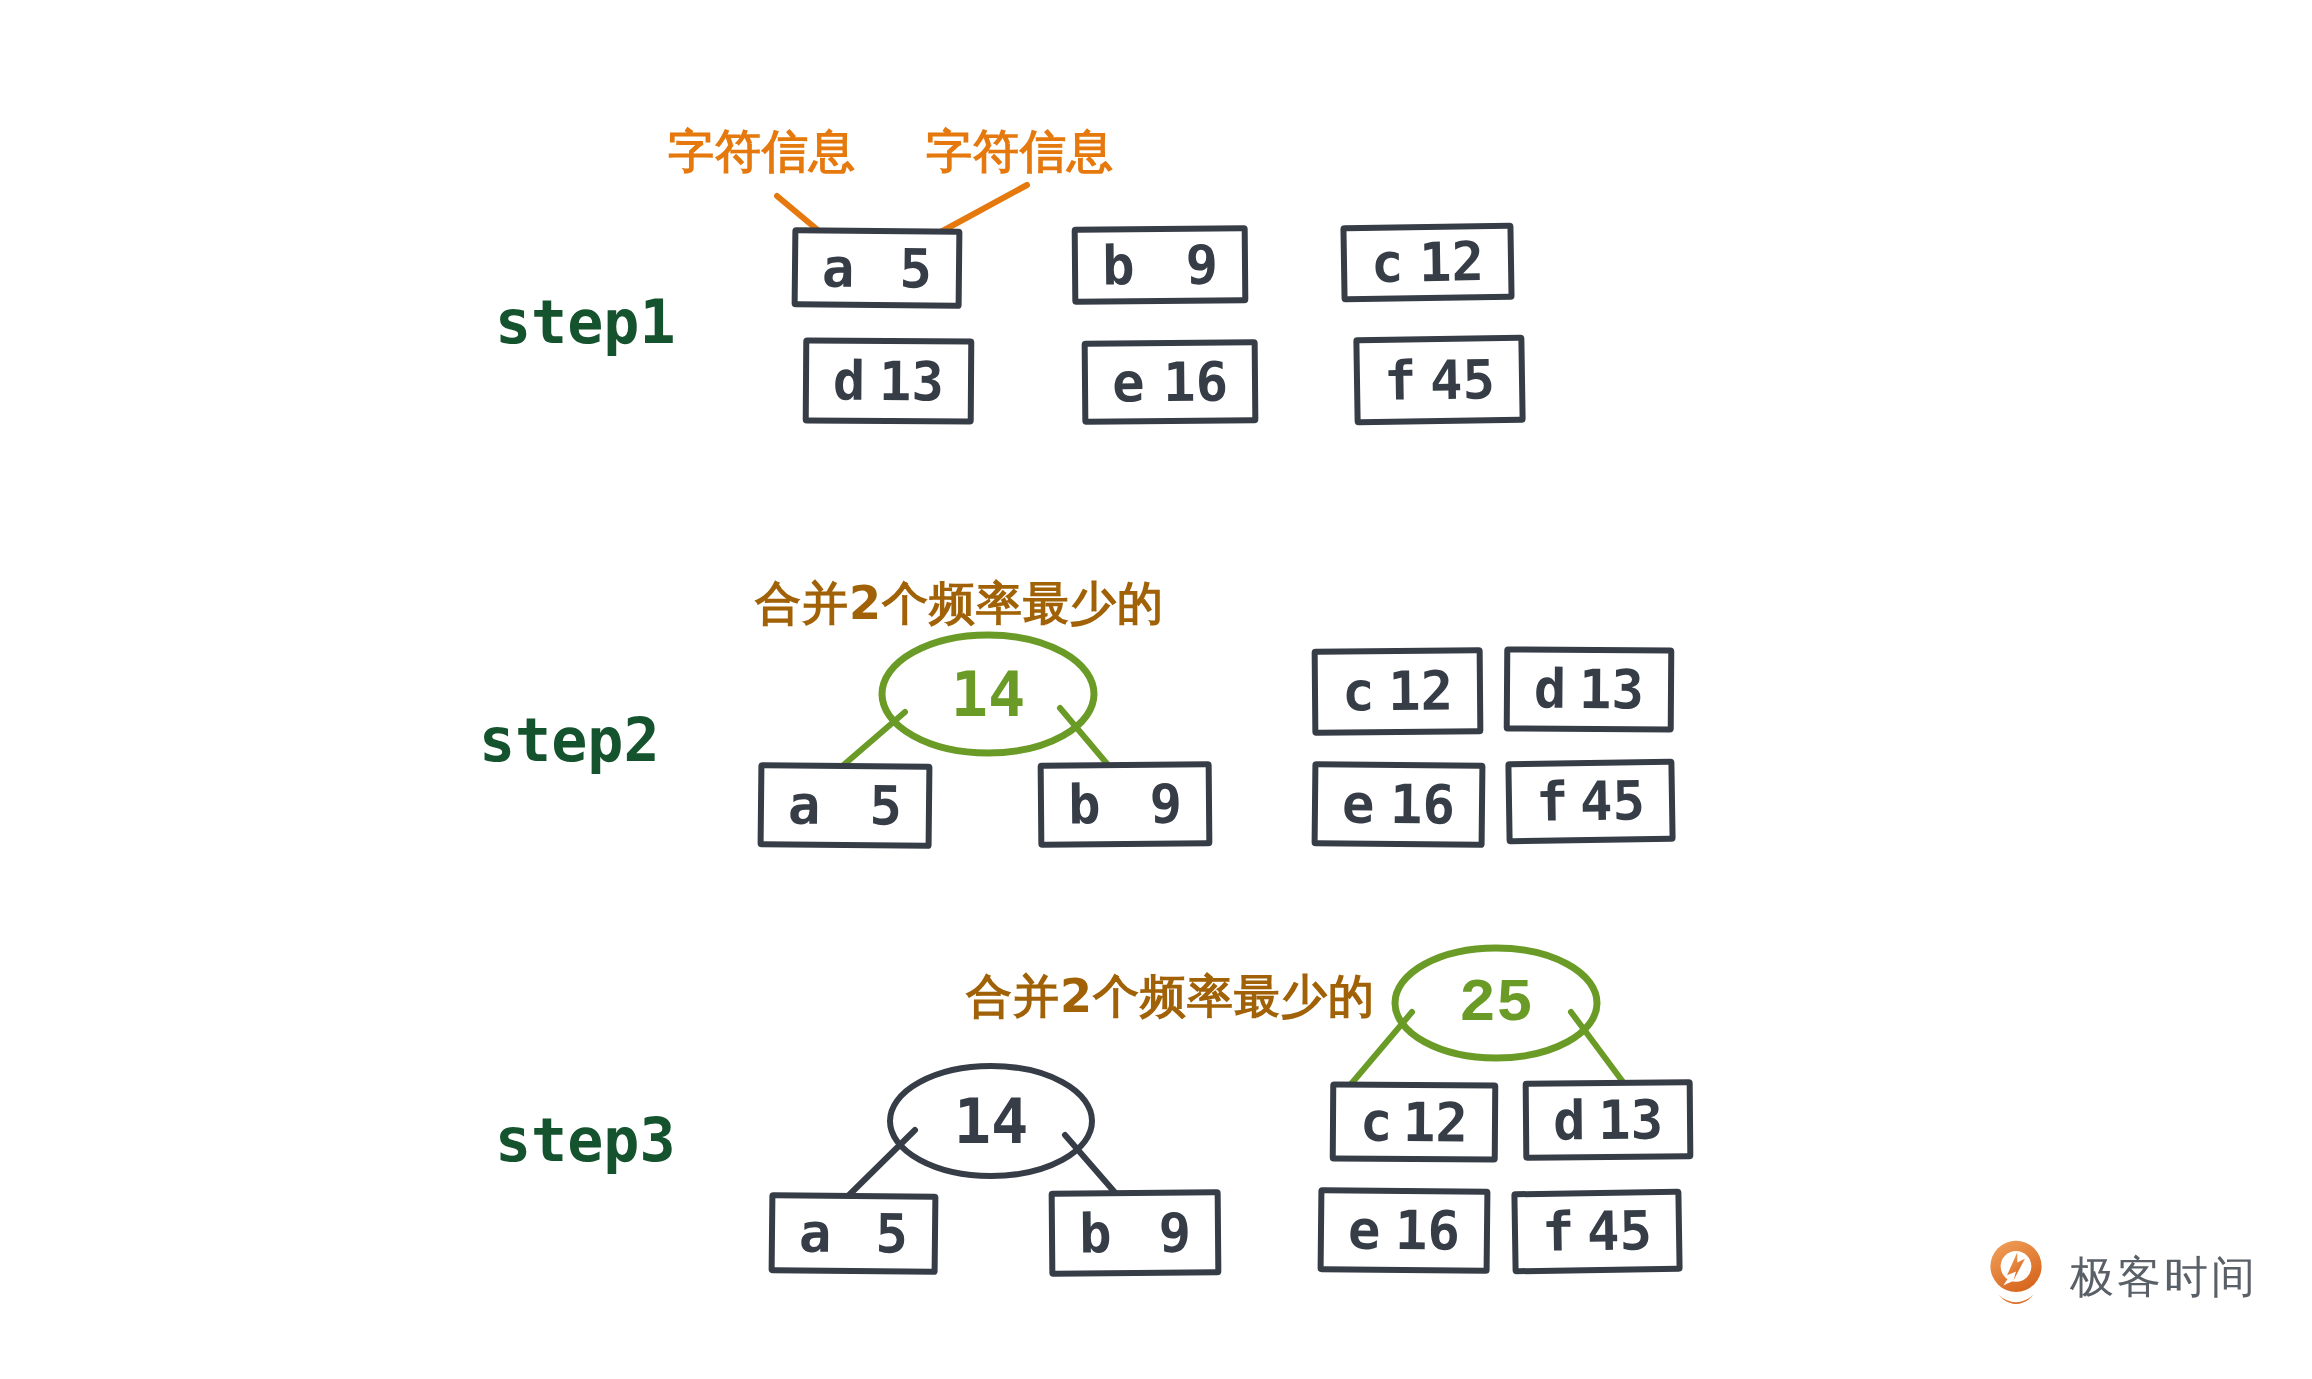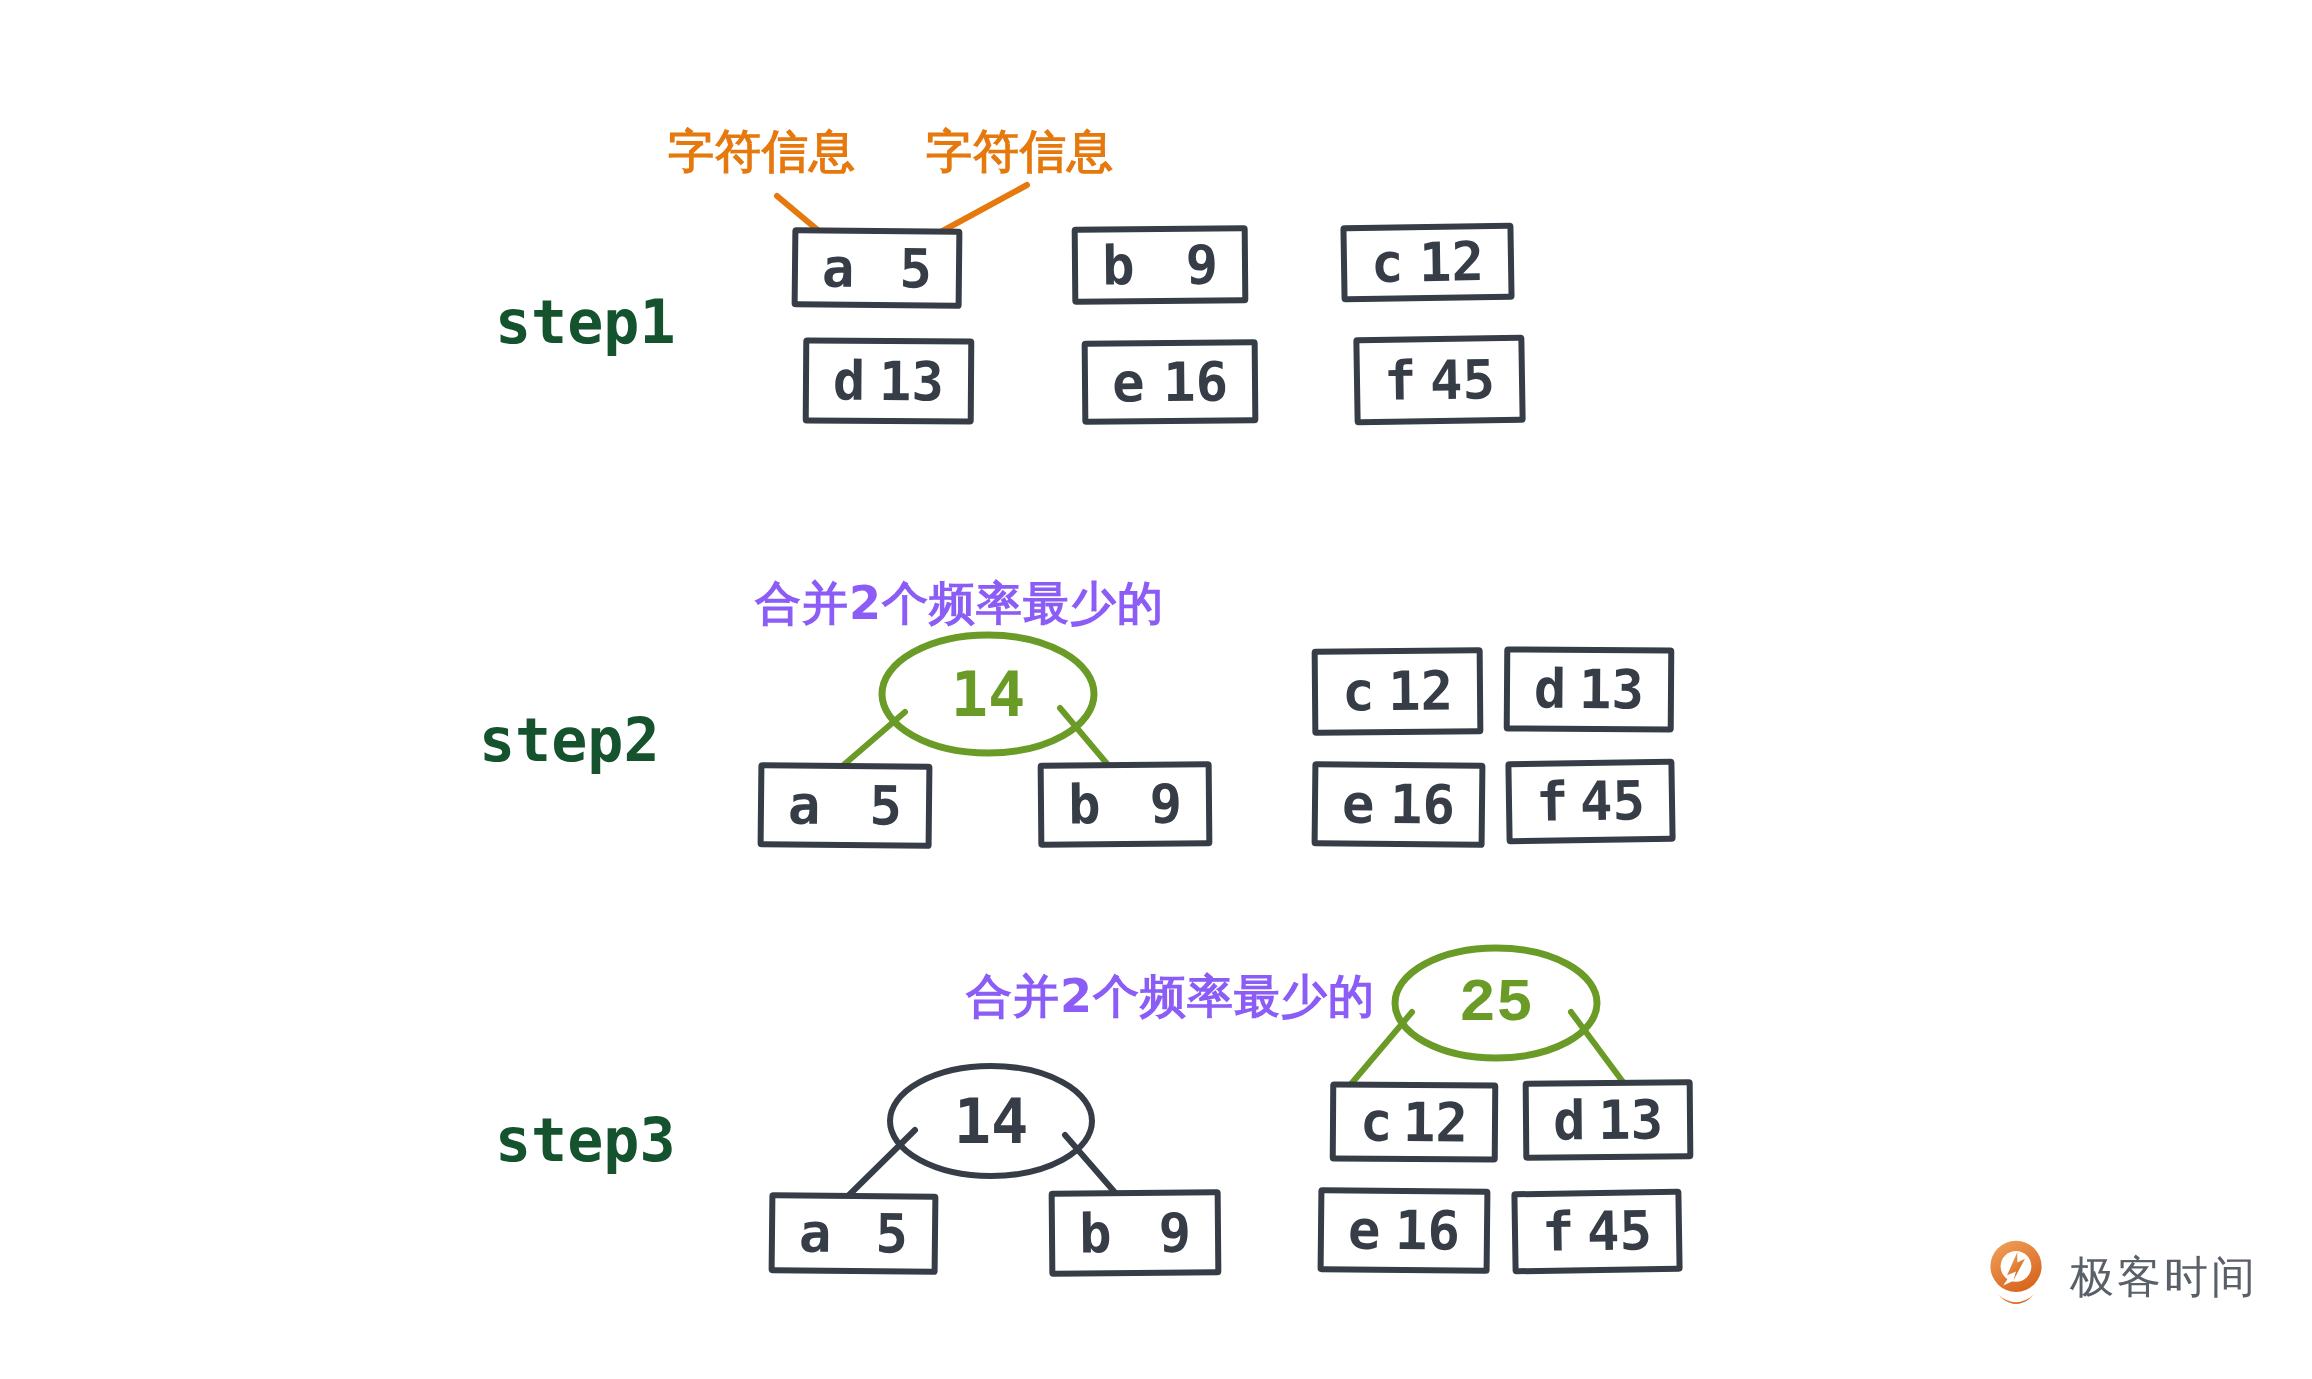--- a/index.html
+++ b/index.html
@@ -19,21 +19,21 @@
     display:flex;align-items:center;justify-content:space-between;
     padding:0 24px;box-sizing:border-box;
     font-family:"DejaVu Sans Mono",monospace;font-weight:bold;font-size:54px;color:#363D47;
   }
   .step-label{
     position:absolute;font-family:"DejaVu Sans Mono",monospace;font-weight:bold;
     font-size:60px;color:#14532d;white-space:nowrap;
   }
   .merge-label{
     position:absolute;font-family:"DejaVu Sans",sans-serif;font-weight:bold;
-    font-size:46px;color:#8b5cf6;white-space:nowrap;letter-spacing:1px;
+    font-size:46px;color:#a16207;white-space:nowrap;letter-spacing:1px;
   }
   .anno{
     position:absolute;font-family:Liberation Sans, sans-serif;font-weight:bold;
     font-size:46px;color:#E5790E;white-space:nowrap;letter-spacing:1px;
   }
   .enum{
     position:absolute;display:flex;align-items:center;justify-content:center;
     font-family:"DejaVu Sans Mono",monospace;font-weight:bold;font-size:62px;
   }
   .enum.green{color:#6B9B27;}

